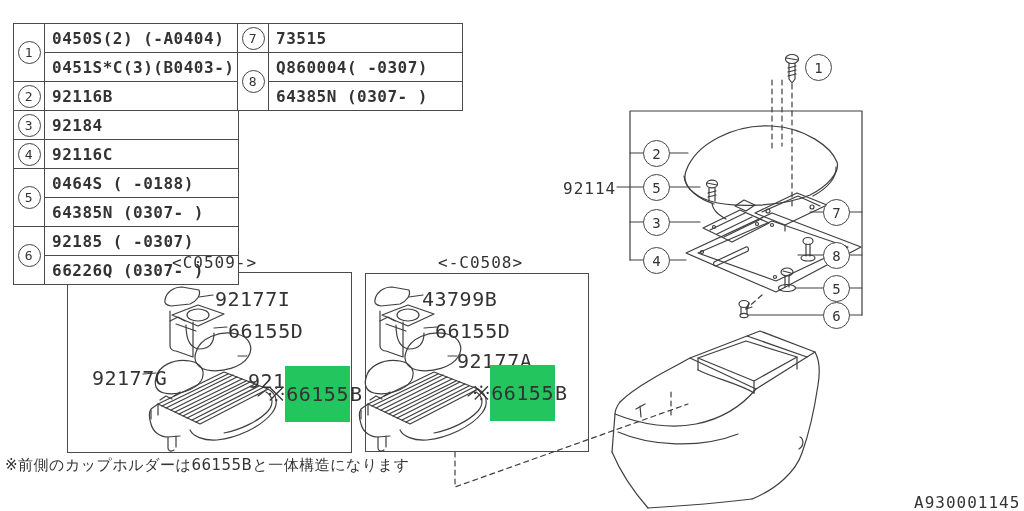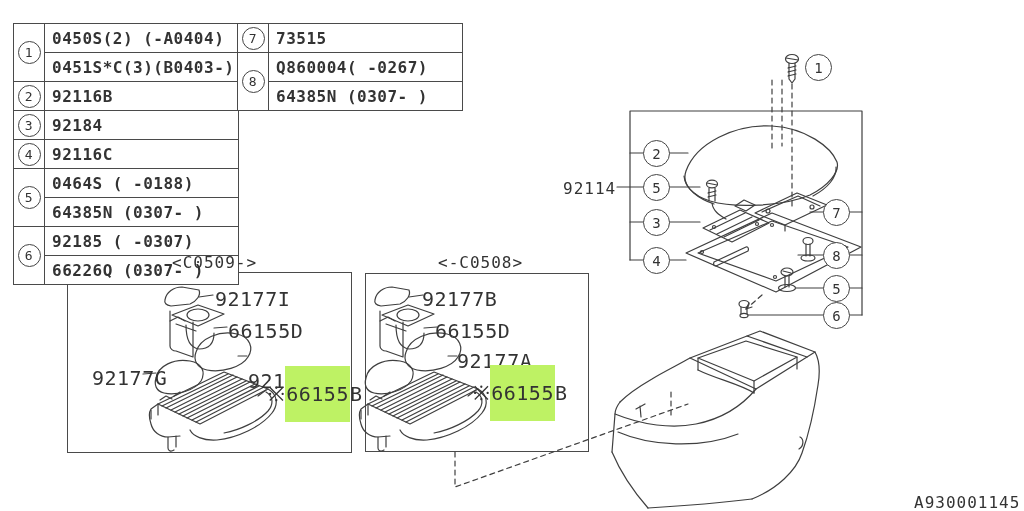--- a/index.html
+++ b/index.html
@@ -12,21 +12,21 @@
   .ref-table{position:absolute;border-collapse:collapse;z-index:2;background:#fff;}
   .ref-table td{border:1.6px solid #4a4a4a;height:28px;padding:0 4px 0 7px;
                 font-size:16px;letter-spacing:.5px;white-space:nowrap;}
   .ref-table td.num{width:30px;text-align:center;padding:0;}
   .ref-table td.part{min-width:182px;font-weight:bold;}
   .circ{display:inline-flex;width:21px;height:21px;border:1.5px solid #444;border-radius:50%;
         align-items:center;justify-content:center;font-size:13px;line-height:1;}
   .vbox{position:absolute;border:1.6px solid #4a4a4a;z-index:0;}
   .box-title{position:absolute;font-size:16px;letter-spacing:1px;z-index:2;white-space:nowrap;}
   .part-label{position:absolute;font-size:20px;letter-spacing:.5px;white-space:nowrap;z-index:3;}
-  .hl{background:#bef264;padding:16px 1px;margin-top:18px;}
+  .hl{background:#22c55e;padding:16px 1px;margin-top:18px;}
   .callout{position:absolute;width:25px;height:25px;border:1.6px solid #444;border-radius:50%;
            background:#fff;display:flex;align-items:center;justify-content:center;
            font-size:14px;z-index:3;}
   .assembly-label{position:absolute;font-size:16px;letter-spacing:1px;z-index:3;}
   .footnote{position:absolute;left:5px;top:456px;font-size:15px;letter-spacing:.5px;
             font-family:"DejaVu Sans",sans-serif;z-index:3;}
   .docnum{position:absolute;left:914px;top:493px;font-size:16px;letter-spacing:1px;z-index:3;text-align:center;}
 </style>
 </head>
 <body>
@@ -188,53 +188,54 @@
     </table>
 
   <table class="ref-table" style="left:237px;top:23px;">
     <tbody>
         <tr>
       <td class="num"><span class="circ">7</span></td>
       <td class="part">73515</td>
     </tr>
     <tr>
       <td class="num" rowspan="2"><span class="circ">8</span></td>
-      <td class="part">Q860004( -0267)</td>
+      <td class="part">Q860004( -0307)</td>
     </tr>
     <tr>
           <td class="part">64385N (0307- )</td>
         </tr>
   </tbody>
     </table>
 
   <div class="box-title" style="left:172px;top:253px;">&lt;C0509-&gt;</div>
   <div class="box-title" style="left:438px;top:253px;">&lt;-C0508&gt;</div>
 
   <div class="vbox" style="left:67px;top:272px;width:283px;height:179px;"></div>
   <div class="vbox" style="left:365px;top:273px;width:222px;height:177px;"></div>
 
   <div class="part-label" style="left:215px;top:287px;">92177I</div>
   <div class="part-label" style="left:228px;top:319px;">66155D</div>
   <div class="part-label" style="left:248px;top:369px;text-align:center;">92177H</div>
   <div class="part-label" style="left:92px;top:366px;">92177G</div>
   <div class="part-label" style="left:268px;top:380px;"><span>※</span><span class="hl">66155</span><span>B</span></div>
 
-  <div class="part-label" style="left:422px;top:287px;">92177B</div>
+  <div class="part-label" style="left:422px;top:287px;">43799B</div>
   <div class="part-label" style="left:435px;top:319px;">66155D</div>
   <div class="part-label" style="left:457px;top:349px;">92177A</div>
   <div class="part-label" style="left:473px;top:379px;"><span>※</span><span class="hl">66155</span><span>B</span></div>
 
   <div class="assembly-label" style="left:563px;top:179px;">92114</div>
 
   <div class="callout" style="left:643px;top:140px;">2</div>
   <div class="callout" style="left:643px;top:174px;">5</div>
   <div class="callout" style="left:643px;top:209px;">3</div>
   <div class="callout" style="left:643px;top:247px;">4</div>
 
   <div class="callout" style="left:805px;top:54px;">1</div>
   <div class="callout" style="left:823px;top:199px;">7</div>
   <div class="callout" style="left:823px;top:242px;">8</div>
   <div class="callout" style="left:823px;top:275px;">5</div>
   <div class="callout" style="left:823px;top:302px;">6</div>
 
+  <div class="footnote">※前側のカップホルダーは66155Bと一体構造になります</div>
   <div class="docnum">A930001145</div>
 
 </div>
 
 </body></html>

